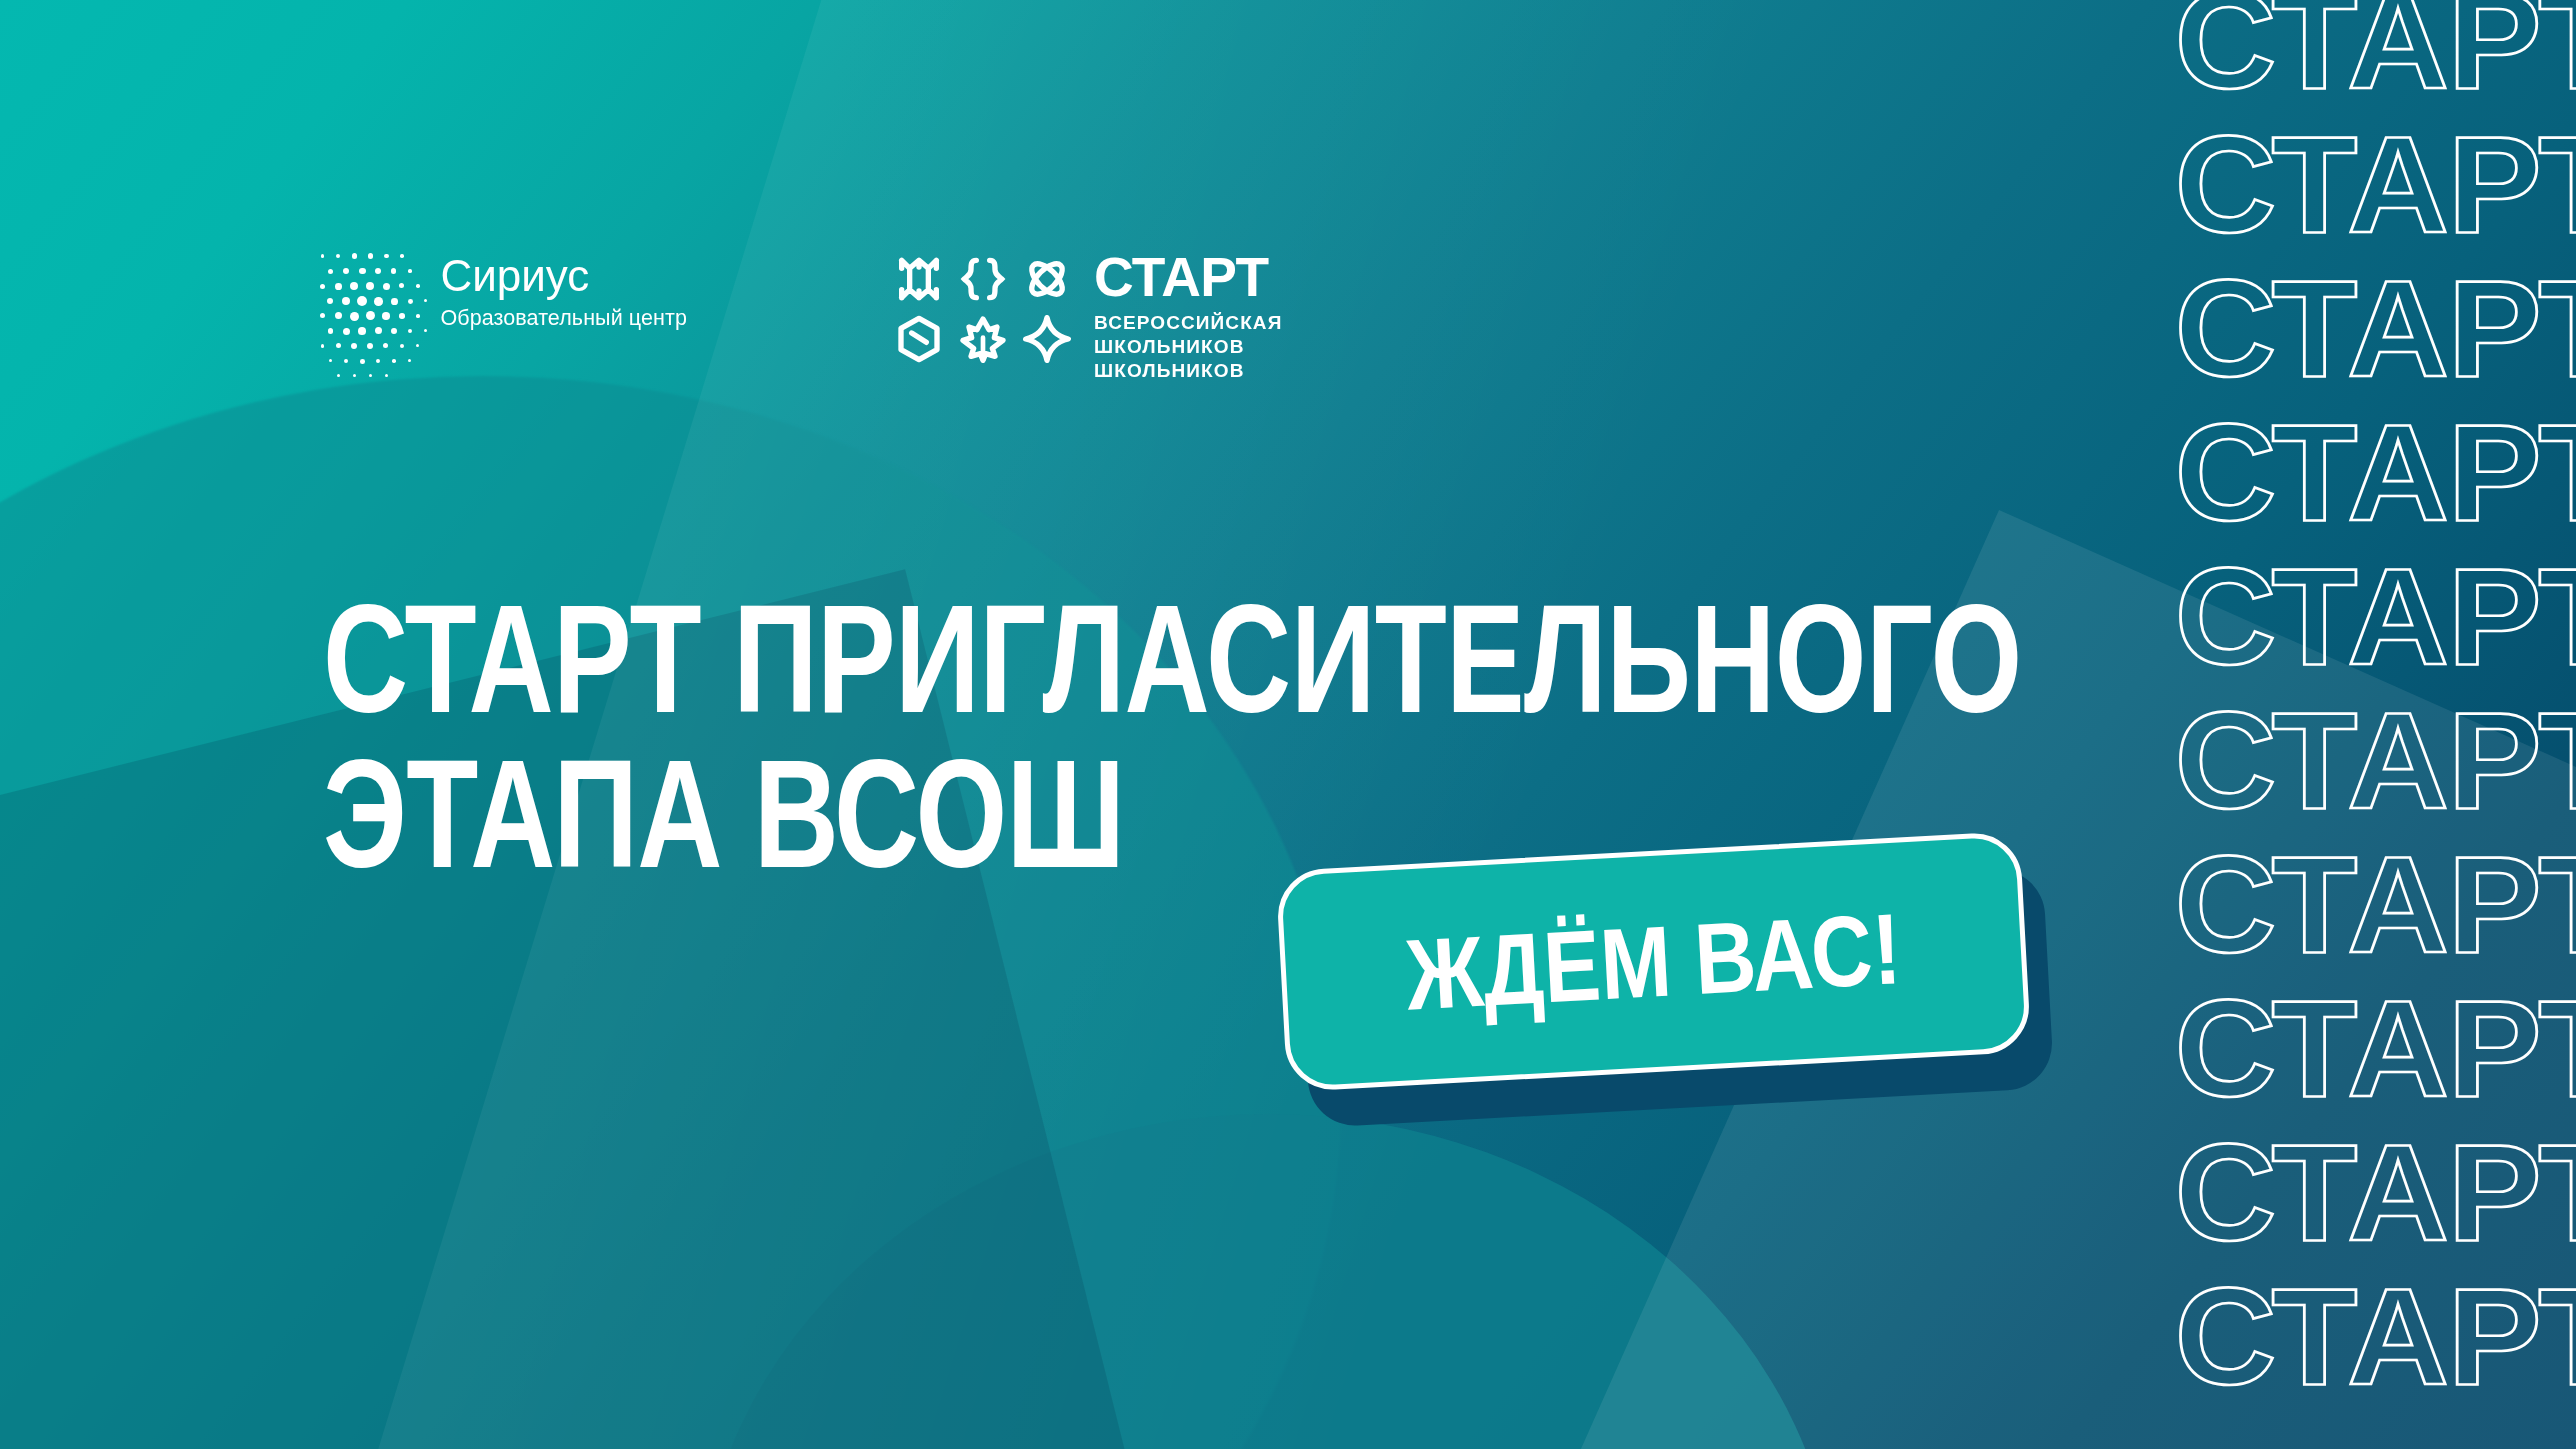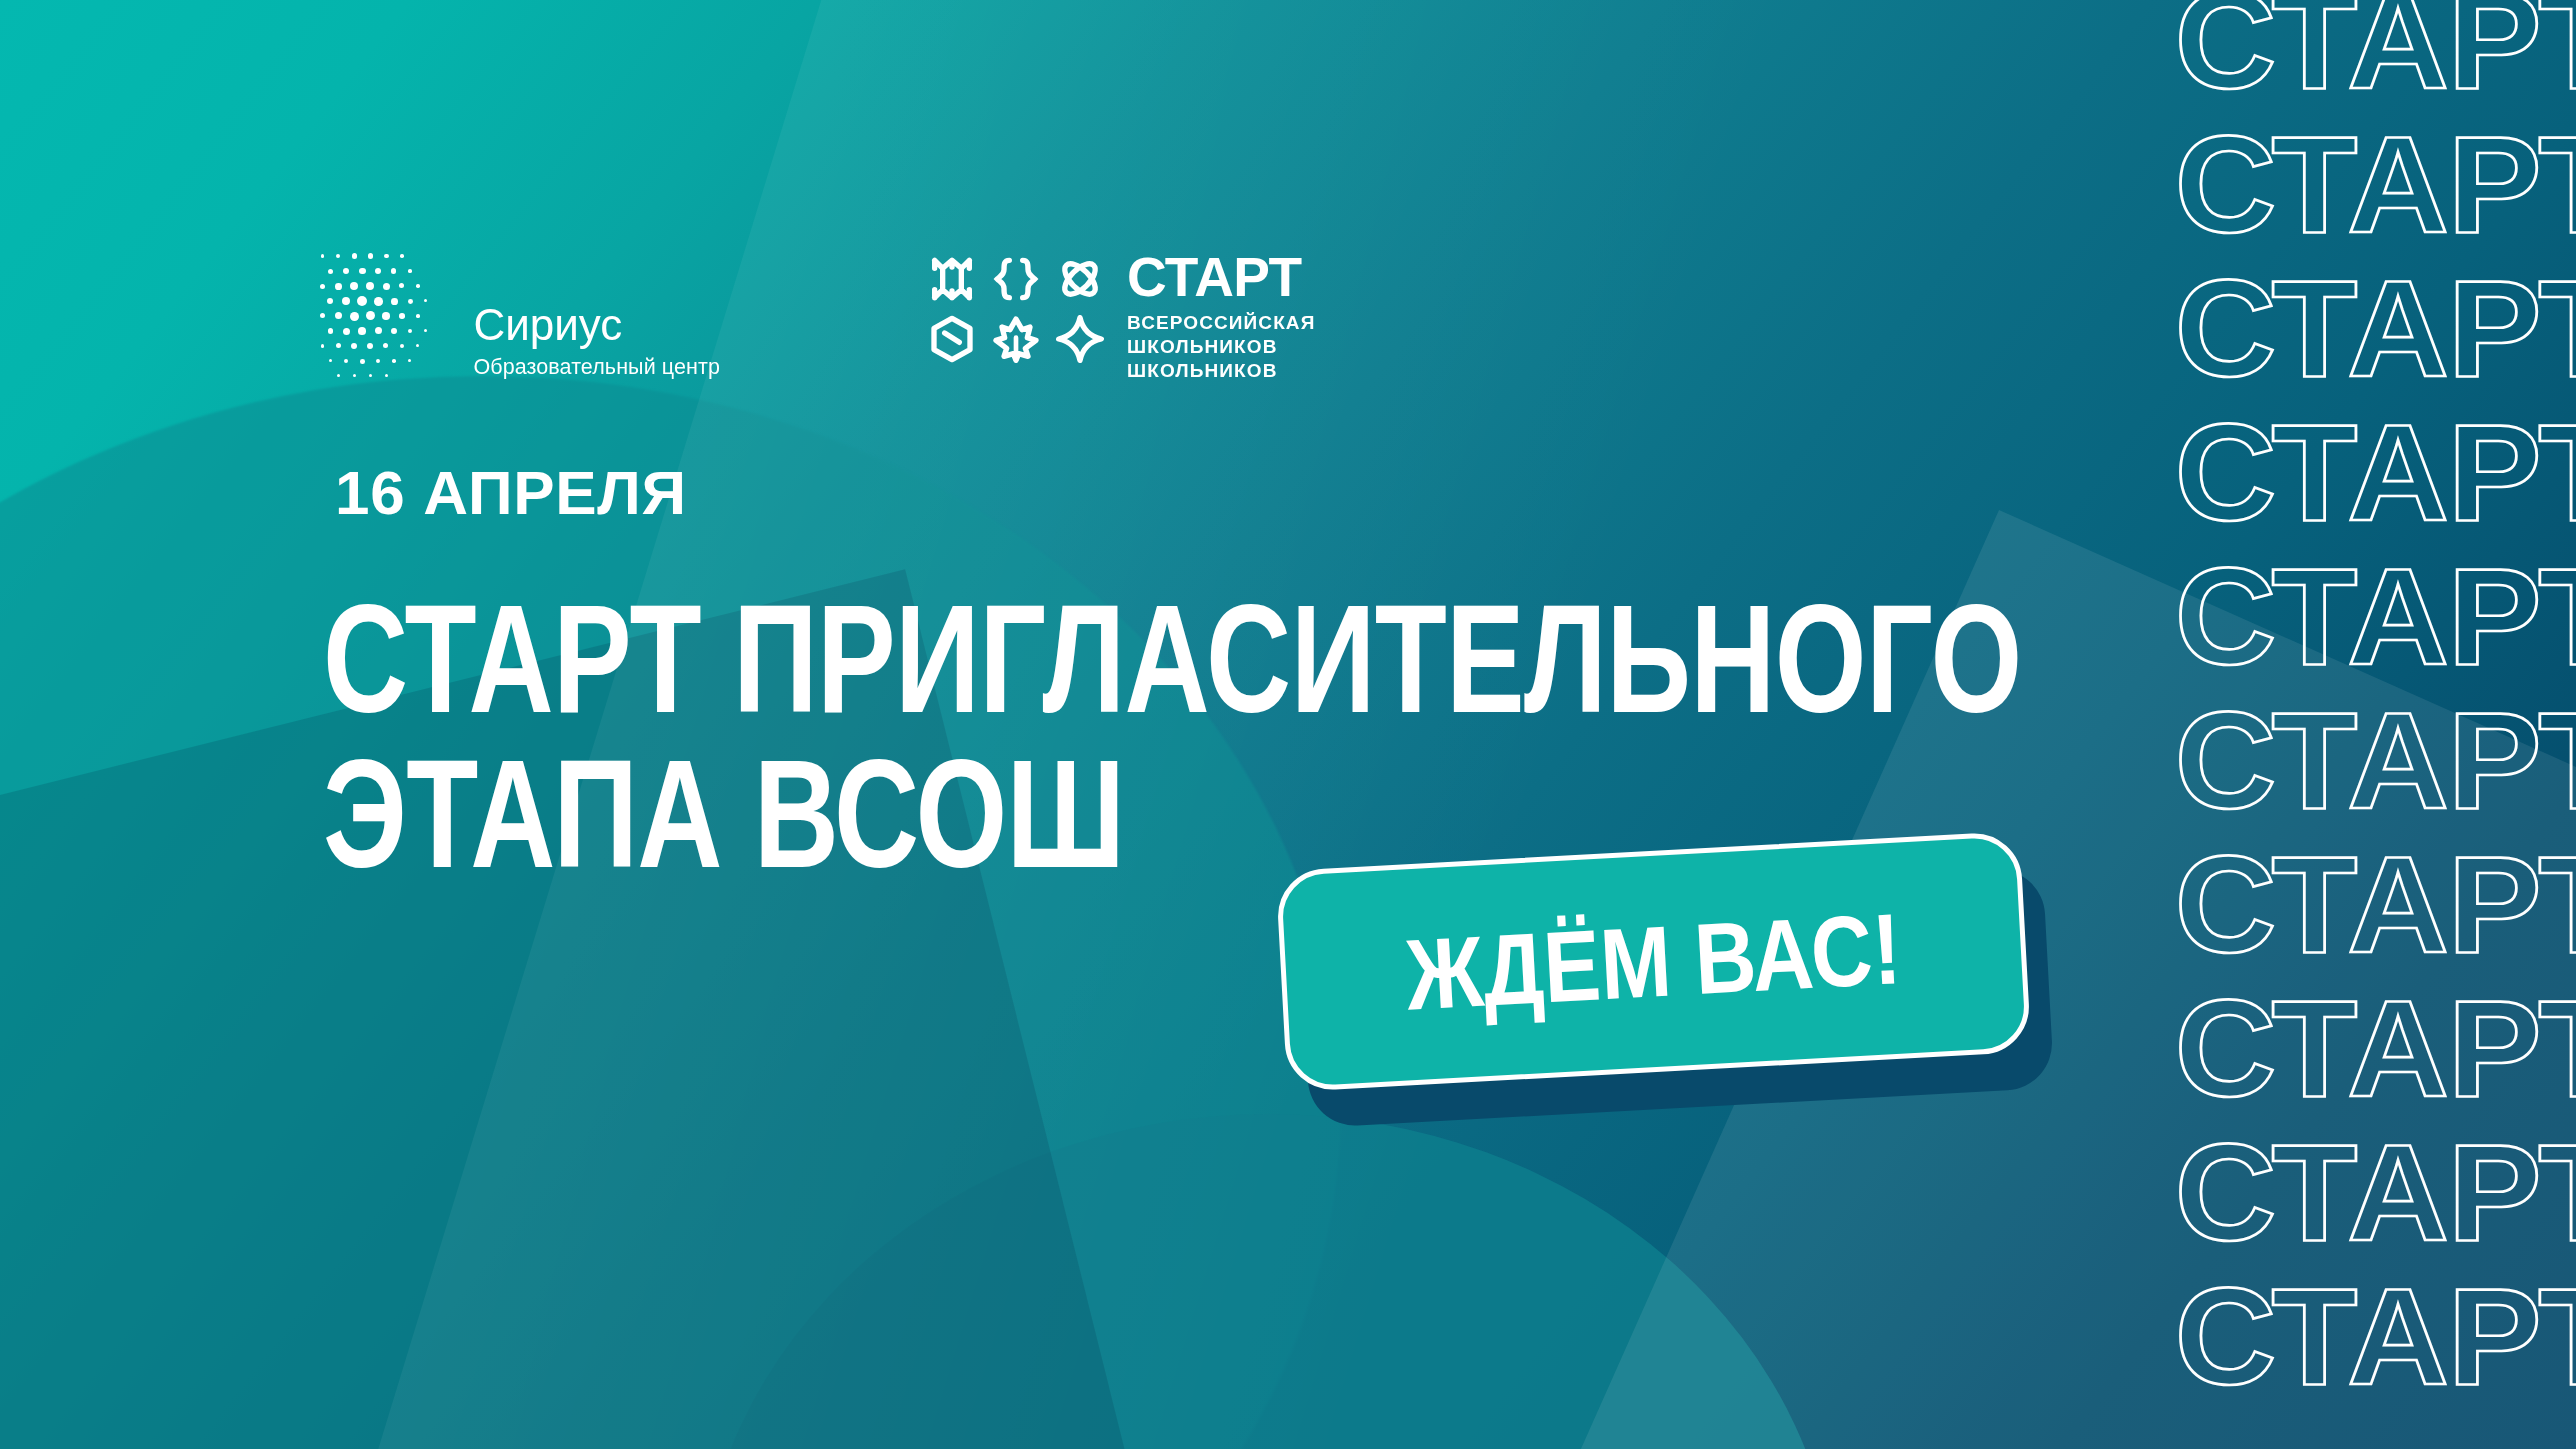--- a/index.html
+++ b/index.html
@@ -104,21 +104,21 @@
   
   .logos{
     position:absolute;
     left:321px;
     top:252px;
     display:flex;
     align-items:center;
   }
 
   
-  .sirius{display:flex;align-items:flex-end;gap:33px;}
+  .sirius{display:flex;align-items:flex-start;}
   .sirius-dots{position:relative;width:102px;height:127px;flex:none;}
   .sirius-dots i{position:absolute;background:#fff;border-radius:50%;display:block;}
   .sirius-words{margin-left:17.4px;}
   .sirius-name{
     color:#fff;font-size:44px;line-height:44px;font-weight:400;letter-spacing:0px;
   }
   .sirius-sub{
     color:#fff;font-size:21.5px;line-height:27px;font-weight:400;margin-top:6.7px;letter-spacing:0.1px;
   }
 
@@ -334,21 +334,20 @@
         <div class="vosh-sub">
           <div>ВСЕРОССИЙСКАЯ</div>
           <div>ШКОЛЬНИКОВ</div>
           <div>ШКОЛЬНИКОВ</div>
         </div>
       </div>
     </div>
 
   </div>
 
-  <div class="date">16 АПРЕЛЯ</div>
 
   <div class="headline">
     <span class="l1">СТАРТ ПРИГЛАСИТЕЛЬНОГО</span>
     <span class="l2">ЭТАПА ВСОШ</span>
   </div>
 
   <div class="cta-wrap">
     <div class="cta-shadow"></div>
     <div class="cta">
       <span class="cta-label">ЖДЁМ ВАС!</span>

